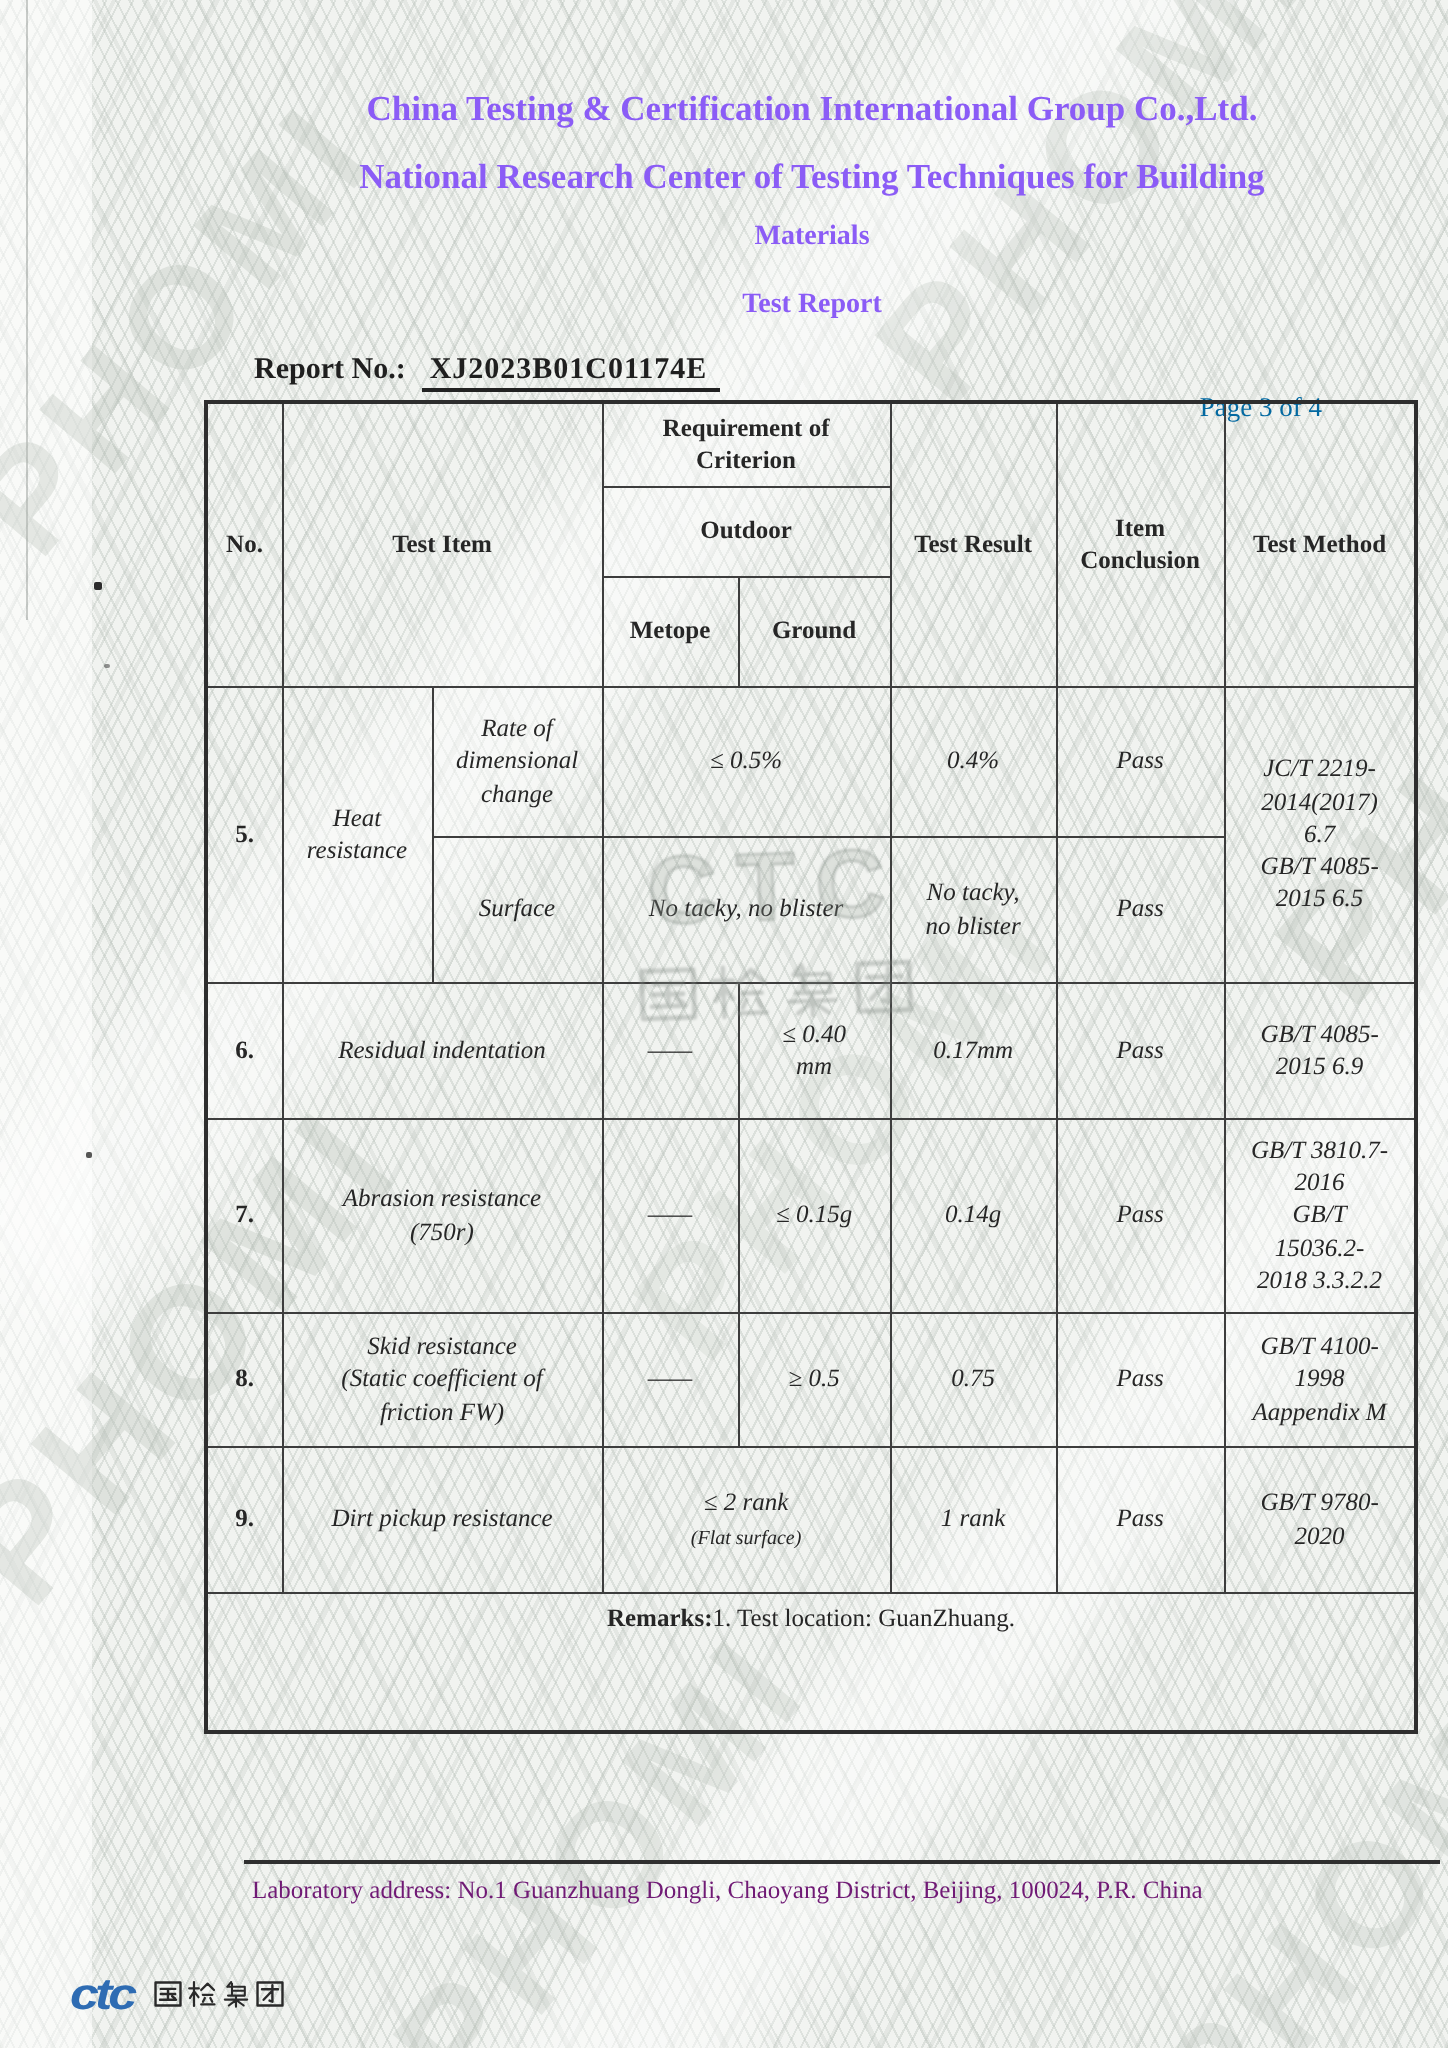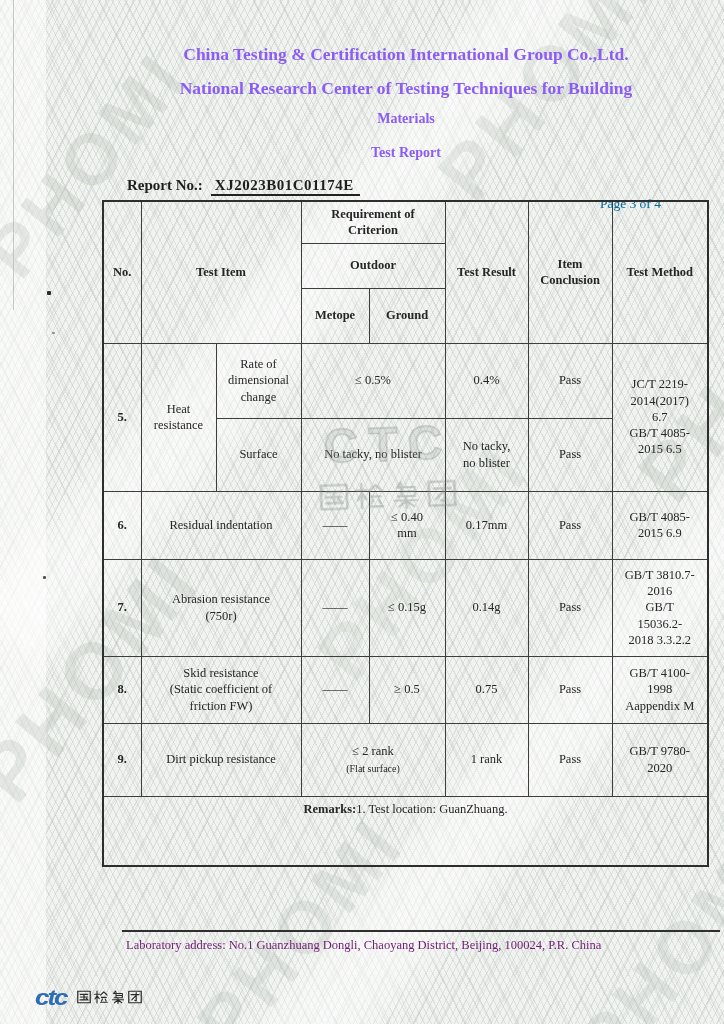--- a/index.html
+++ b/index.html
@@ -40,21 +40,21 @@
   
   table.t{
     position:absolute;left:102px;top:200px;width:605px;height:665px;
     border-collapse:collapse;table-layout:fixed;
   }
   table.t td{
     border:1px solid #3d3d3d;text-align:center;vertical-align:middle;
     padding:1px 4px;font-size:12.5px;color:#262626;line-height:1.3;
   }
   table.t{border:2px solid #2e2e2e;}
-  td .v{white-space:pre-line;display:inline-block;}
+  td .v{white-space:pre-line;display:inline-block;font-style:italic;}
   .hd{font-weight:bold;font-size:13px;margin-left:20px;}
   .num{font-weight:bold;font-size:13px;}
   .small{font-size:10px;}
   .method{font-size:12px;}
   .remarks-cell{text-align:right;vertical-align:top !important;padding:4px 8px !important;font-size:13.5px;}
   .remarks-label{font-weight:bold;}
 
   
   .stamp{position:absolute;pointer-events:none;transform:rotate(-2deg);}
   .stamp-ctc{

